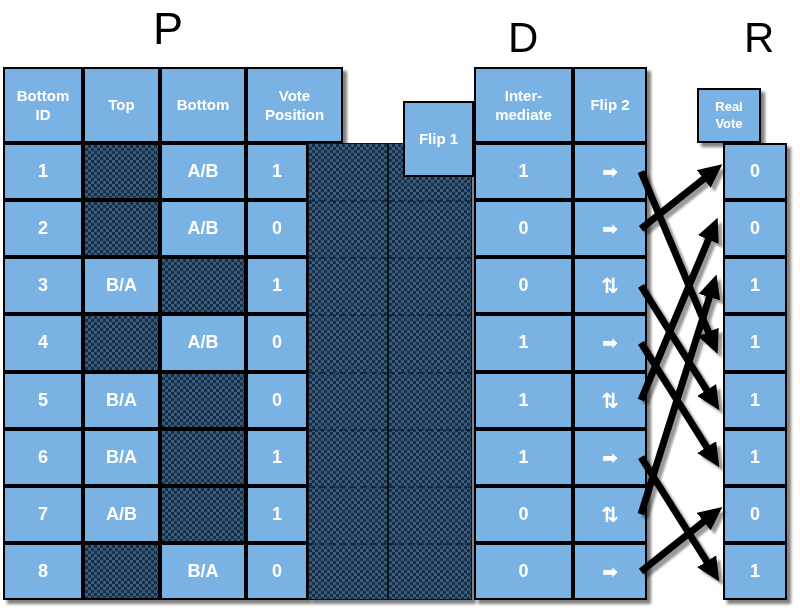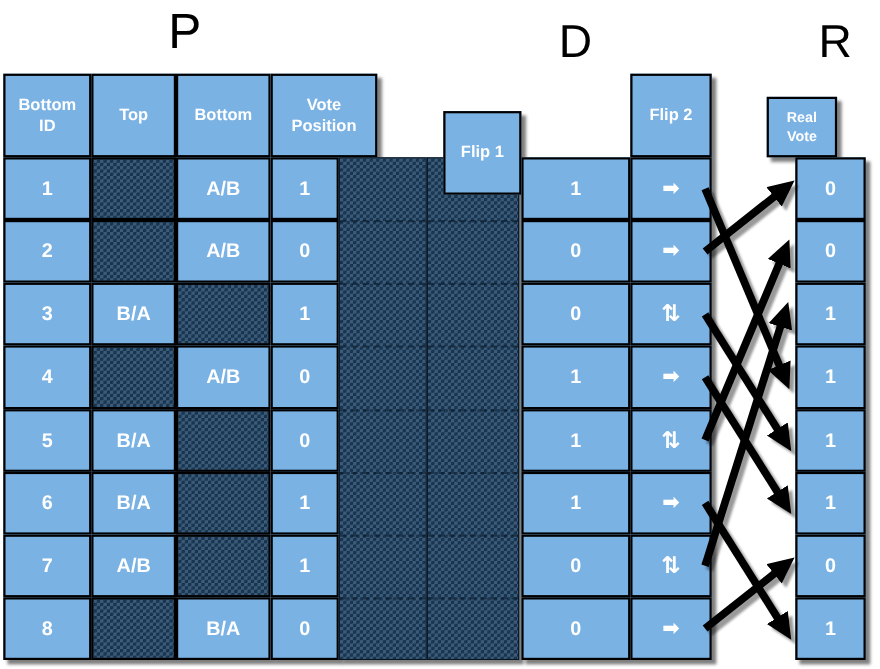--- a/index.html
+++ b/index.html
@@ -117,20 +117,22 @@
     <div class="strip hatch" id="stripB">
         <div class="rowline" style="top: 56.125px;"></div>
         <div class="rowline" style="top: 113.25px;"></div>
         <div class="rowline" style="top: 170.375px;"></div>
         <div class="rowline" style="top: 227.5px;"></div>
         <div class="rowline" style="top: 284.625px;"></div>
         <div class="rowline" style="top: 341.75px;"></div>
         <div class="rowline" style="top: 398.875px;"></div>
       </div>
     <div class="hcell" id="dh-flip1">Flip 1</div>
+    <div class="hcell" id="dh-inter">Inter-
+mediate</div>
     <div class="hcell" id="dh-flip2">Flip 2</div>
     <div class="stack" id="d-col-inter">
         <div class="cell">1</div>
         <div class="cell">0</div>
         <div class="cell">0</div>
         <div class="cell">1</div>
         <div class="cell">1</div>
         <div class="cell">1</div>
         <div class="cell">0</div>
         <div class="cell">0</div>

